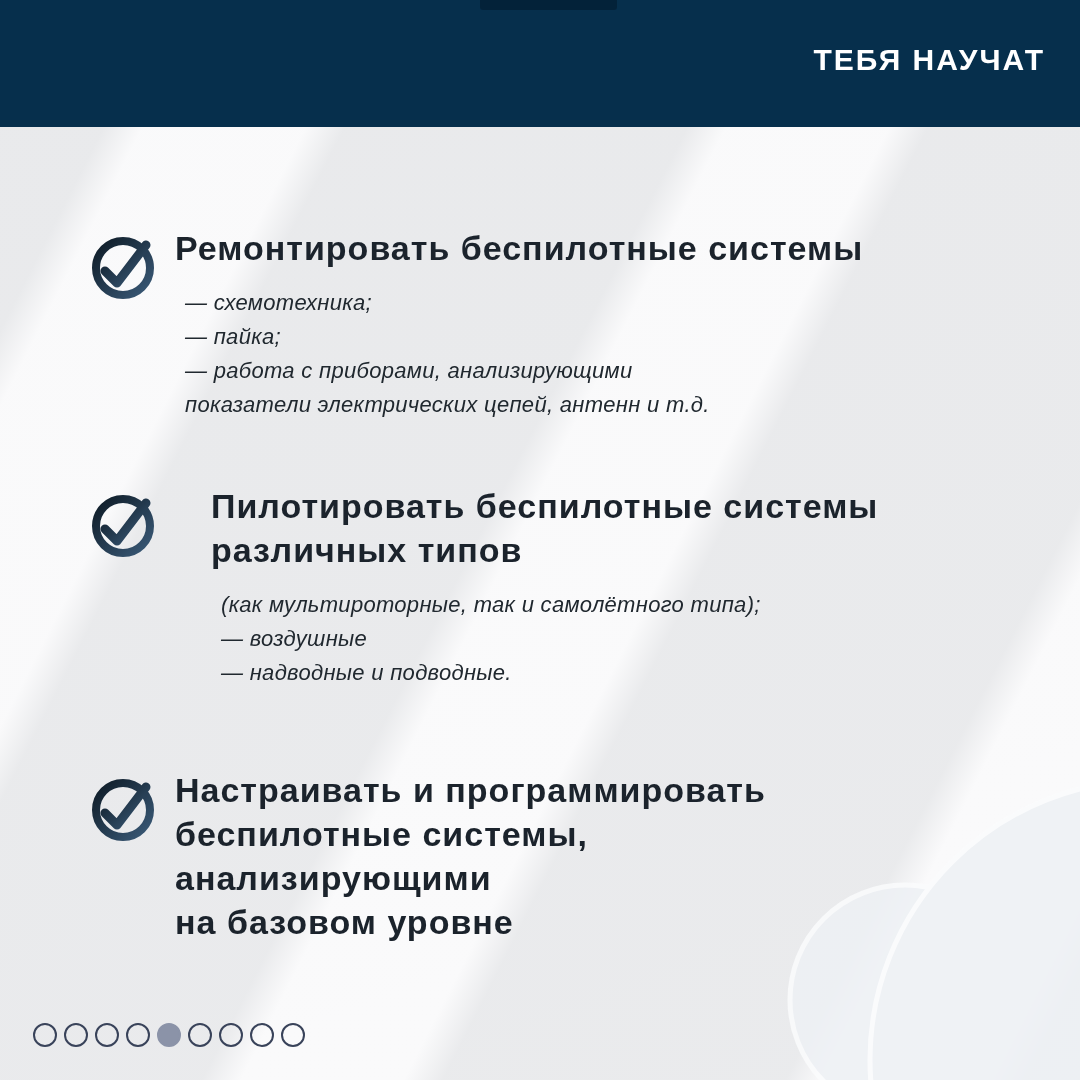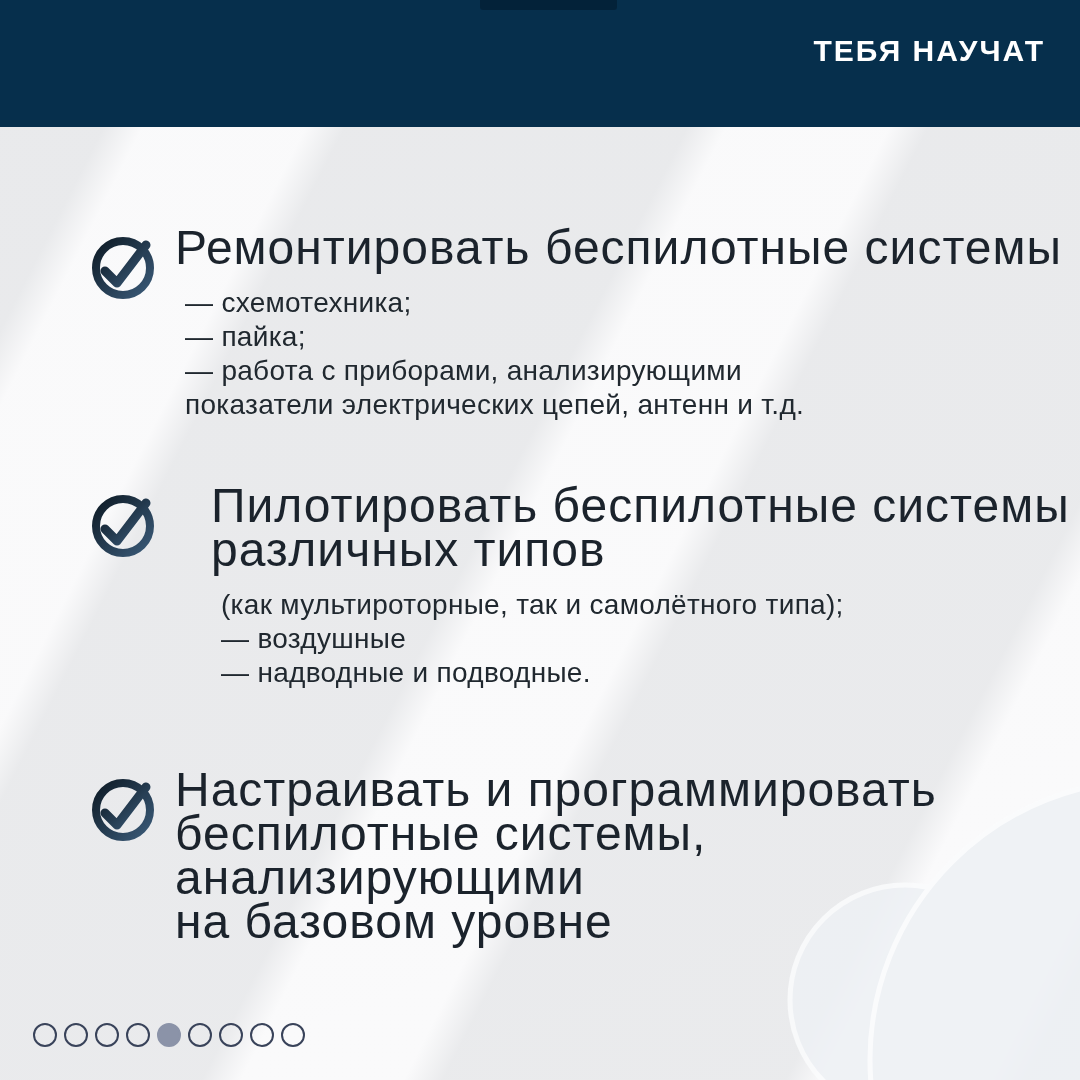--- a/index.html
+++ b/index.html
@@ -52,21 +52,21 @@
   }
   .top-accent {
     position: absolute;
     left: 480px; top: 0;
     width: 137px; height: 10px;
     background: rgba(1, 20, 35, 0.45);
     border-radius: 0 0 3px 3px;
   }
   .topbar-title {
     position: absolute;
-    top: 34px;
+    top: 43px;
     right: 35px;
     color: #ffffff;
     font-size: 30px;
     font-weight: bold;
     letter-spacing: 2px;
     white-space: nowrap;
   }
   
   .item {
     position: absolute;
@@ -78,31 +78,32 @@
     flex: 0 0 70px;
     width: 70px; height: 70px;
     margin-top: 6px;
   }
   .item-text {
     margin-left: 17px;
     max-width: 900px;
   }
   .item-title {
     color: var(--text-color, #1B232C);
-    font-size: 48px;
-    font-weight: normal;
+    font-size: 34px;
+    font-weight: bold;
     letter-spacing: 1px;
     line-height: 44px;
   }
   .item-details {
     margin-top: 16px;
     margin-left: 10px;
     color: #20282f;
+    font-style: italic;
     font-weight: 500;
-    font-size: 28px;
+    font-size: 22px;
     letter-spacing: 0.3px;
     line-height: 34px;
   }
   .item-details:empty { display: none; }
   
   .dots {
     position: absolute;
     left: 33px;
     top: 1023px;
     display: flex;

